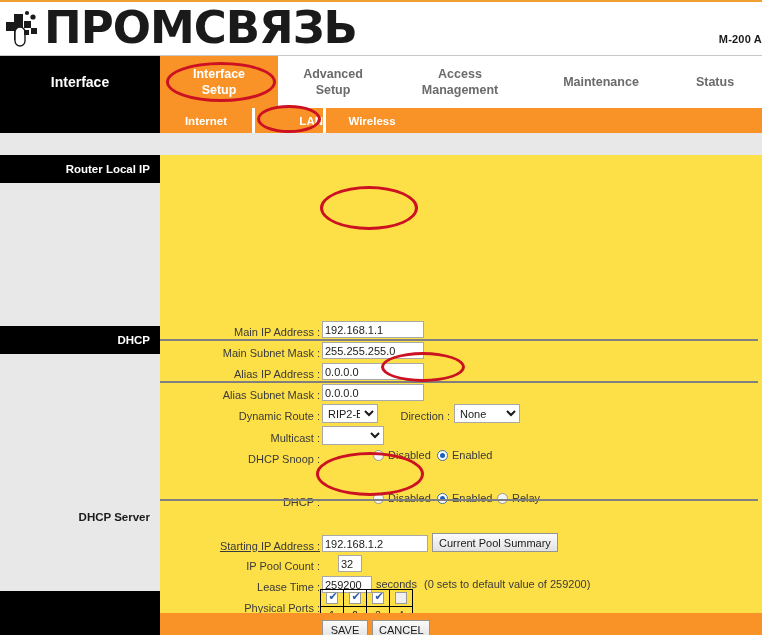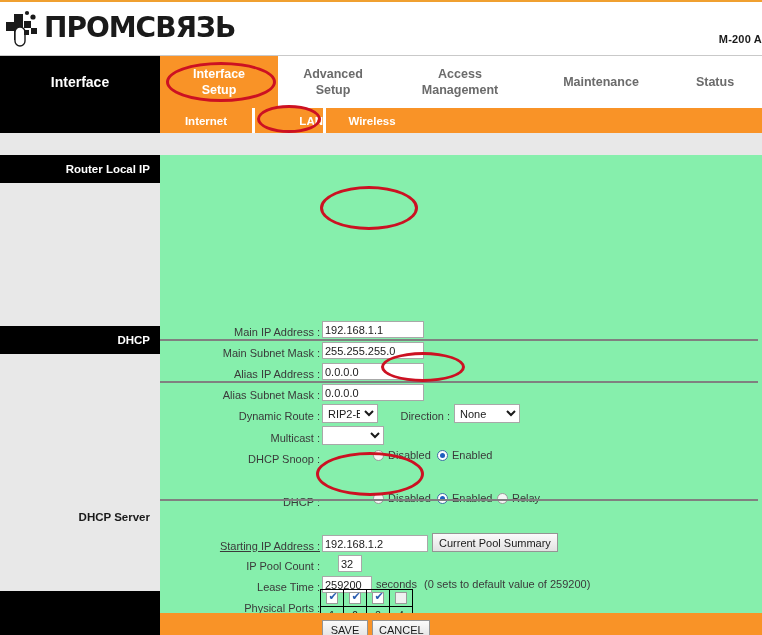--- a/index.html
+++ b/index.html
@@ -13,21 +13,21 @@
     overflow:hidden;
     position:relative;
   }
 
   
   #banner { position:relative; height:56px; background:#fff; border-top:2px solid #f0a030; }
   #logo { position:absolute; left:6px; top:4px; height:44px; display:flex; align-items:center; }
   #logo-mark { width:34px; height:40px; position:relative; margin-right:4px; }
   #logo-text {
     font-family:"DejaVu Sans", sans-serif;
-    font-weight:bold; font-size:28px; letter-spacing:-1px;
+    font-weight:bold; font-size:45px; letter-spacing:-1px;
     color:#1a1a1a; line-height:34px;
   }
   #model {
     position:absolute; right:0px; top:31px;
     font-size:11px; font-weight:bold; color:#1a1a1a;
     letter-spacing:0.2px;
   }
   #banner-rule { position:absolute; left:0; right:0; bottom:0; height:1px; background:#c9c9c9; }
 
   
@@ -50,21 +50,21 @@
   #subnav { position:relative; height:25px; background:#f99327; }
   #subnav-black { position:absolute; left:0; top:0; width:160px; height:25px; background:#000; }
   .sub-tab {
     position:absolute; top:0; height:25px;
     display:flex; align-items:center; justify-content:center;
     color:#ffffff; font-size:11.5px; font-weight:bold; cursor:pointer;
   }
   .sub-sep { position:absolute; top:0; width:3px; height:25px; background:#ffffff; }
 
   
-  #page { position:relative; height:480px; background:#86efac; }
+  #page { position:relative; height:480px; background:#fde047; }
   #gutter-top { position:absolute; left:0; top:0; width:160px; height:22px; background:#e8e8e8; }
   #gutter-gray { position:absolute; left:0; top:22px; width:160px; height:436px; background:#e8e8e8; }
   #gutter-foot { position:absolute; left:0; top:458px; width:160px; height:22px; background:#000; }
   #strip-top { position:absolute; left:160px; top:0; right:0; height:22px; background:#e8e8e8; }
 
   .sec-black {
     position:absolute; left:0; width:160px; height:28px; background:#000;
     color:#ffffff; font-size:11.5px; font-weight:bold;
     display:flex; align-items:center; justify-content:flex-end;
     padding-right:10px;

